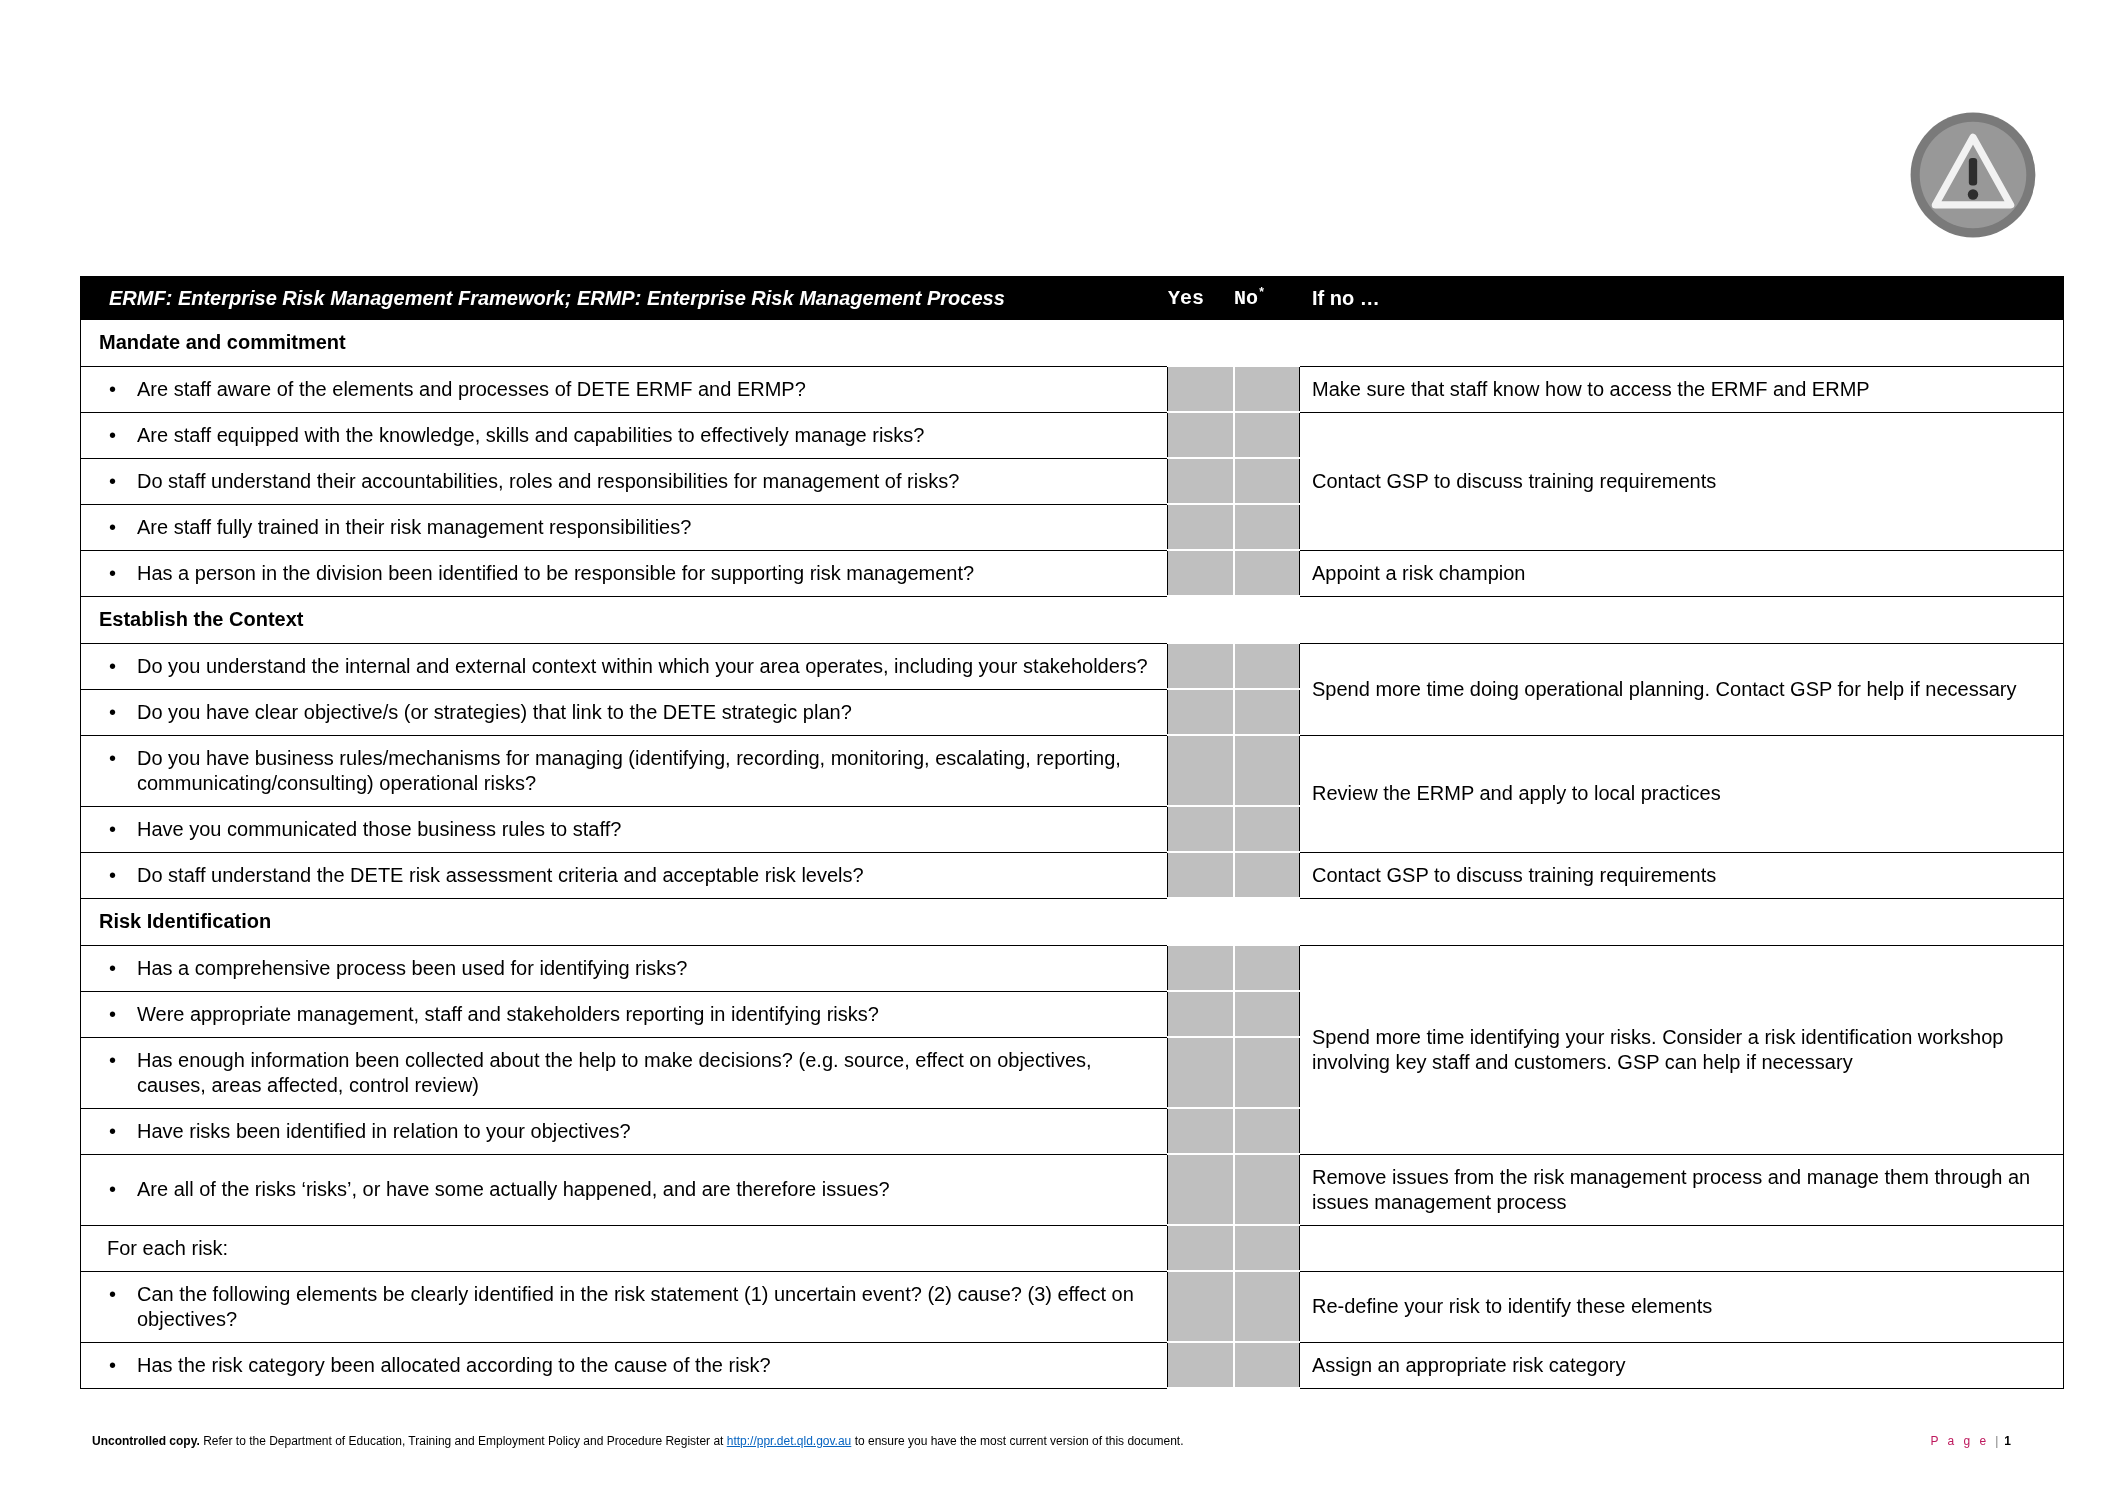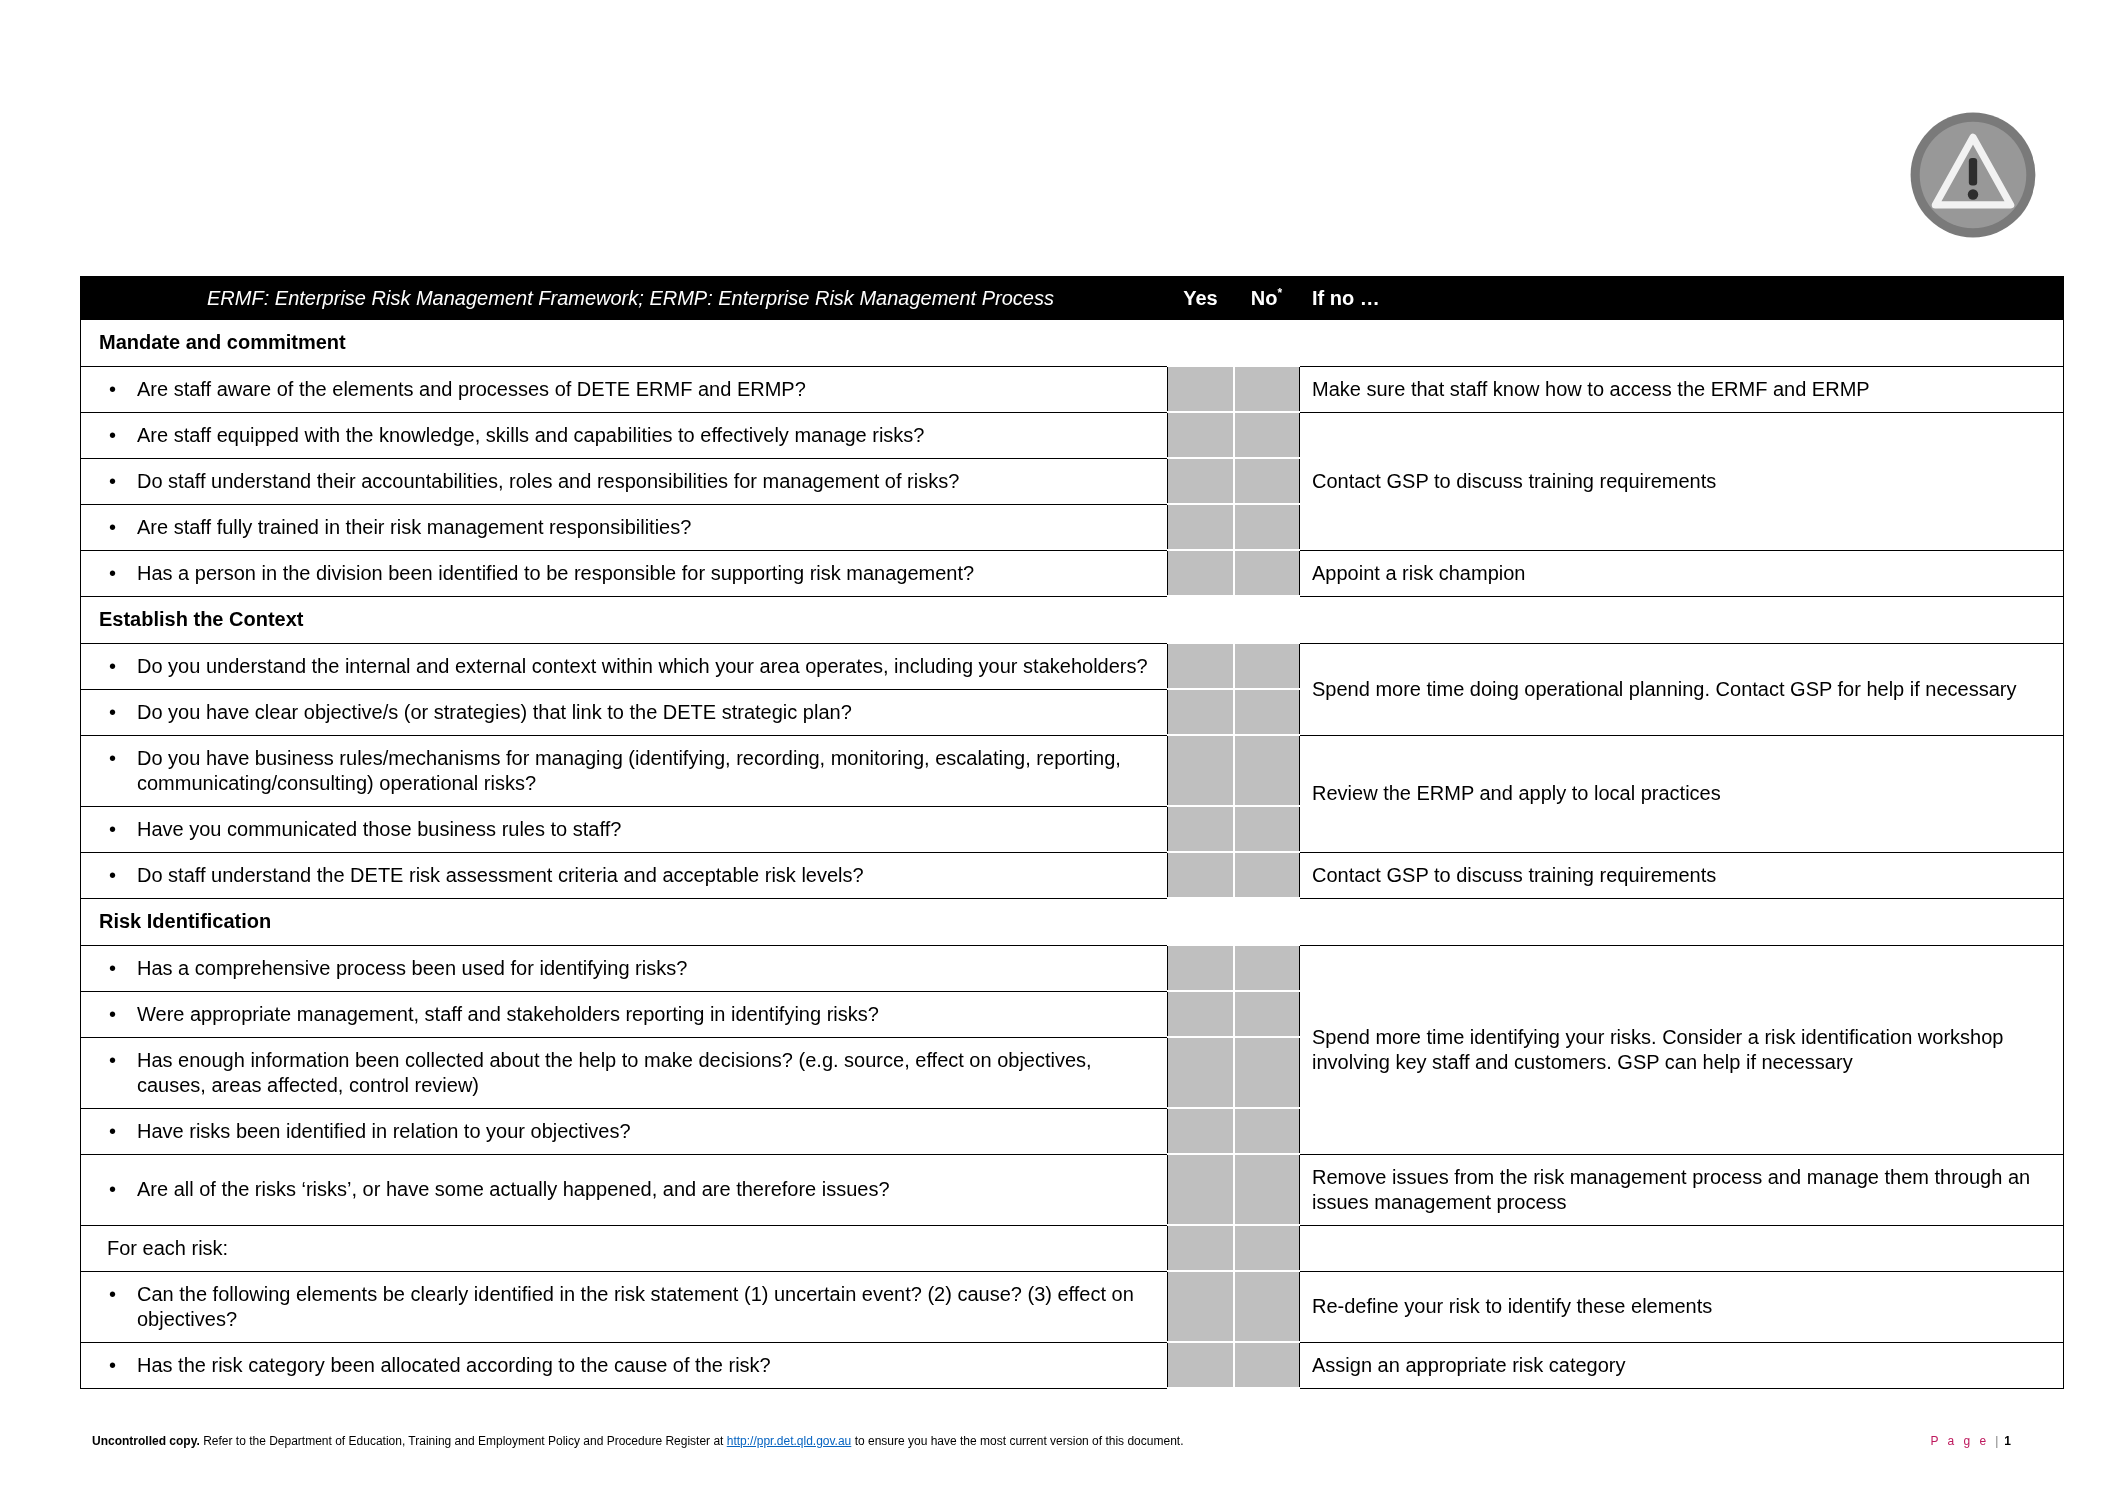--- a/index.html
+++ b/index.html
@@ -38,26 +38,26 @@
   }
   th, td { border: 1px solid #000; }
   thead th {
     background: #000;
     color: #fff;
     height: 43px;
     font-size: 20px;
     vertical-align: middle;
   }
   th.legend {
-    text-align: center;
+    text-align: left;
     font-style: italic;
-    font-weight: 400;
-    padding-left: 13px;
-  }
-  th.yes-h, th.no-h { font-weight: 700; text-align: center; }
+    font-weight: 700;
+    padding-left: 28px;
+  }
+  th.yes-h, th.no-h { font-weight: 700; text-align: left; font-family: Liberation Mono, monospace; }
   th.no-h sup { font-size: 12px; vertical-align: super; line-height: 0; }
   th.ifno-h { text-align: left; font-weight: 700; padding-left: 12px; }
   td { padding: 10px 10px; line-height: 25px; vertical-align: middle; }
   td.section { font-weight: 700; padding-left: 18px; }
   td.question { padding-left: 26px; }
   td.question.no-bullet { }
   .qwrap { position: relative; display: block; padding-left: 30px; }
   .qwrap.nobullet { padding-left: 0; }
   .bullet { position: absolute; left: 2px; top: 0; }
   td.check {

